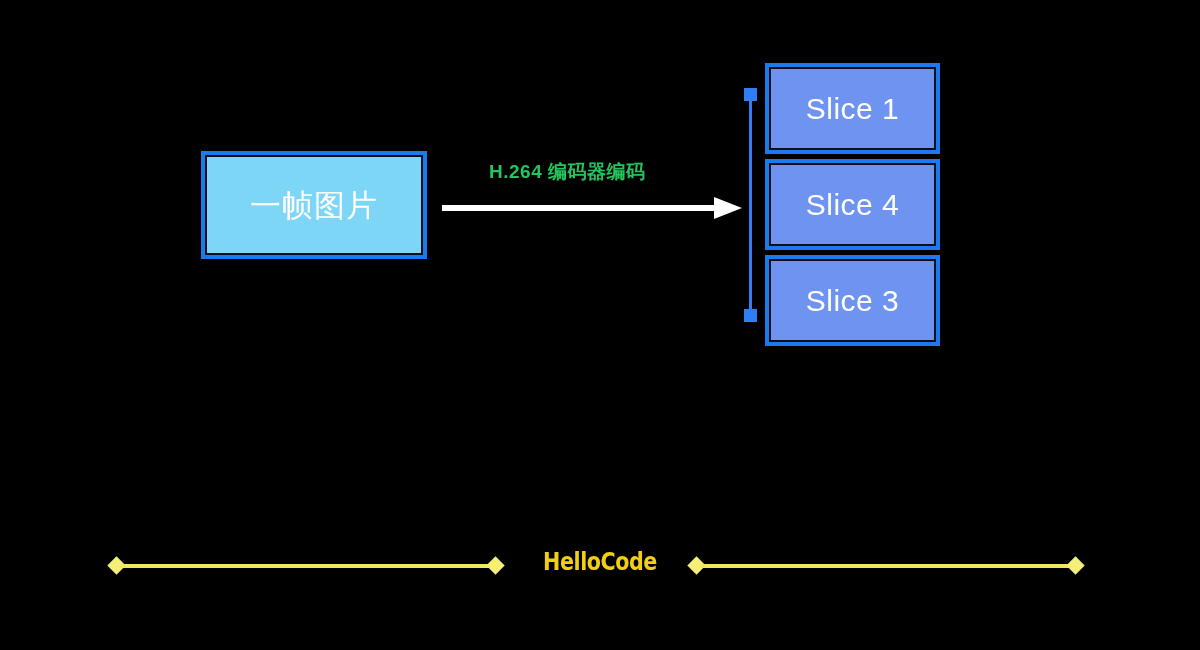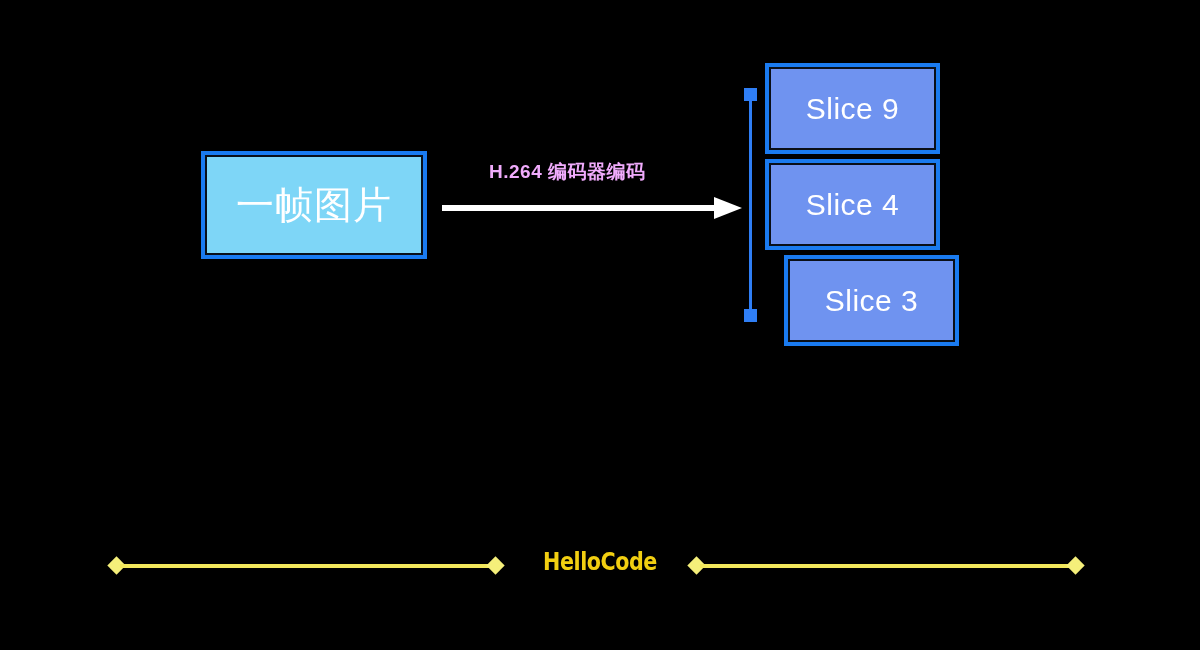--- a/index.html
+++ b/index.html
@@ -42,21 +42,21 @@
 
   
   #frame-box {
     left: 201px;
     top: 151px;
     width: 226px;
     height: 108px;
   }
   #frame-box > .inner { background: #7ed6f7; }
   #frame-box .box-label {
-    font-size: 38px;
+    font-size: 31px;
     letter-spacing: 1px;
     text-align: right;
   }
 
   
   #encode-arrow {
     position: absolute;
     left: 442px;
     top: 197px;
     width: 300px;
@@ -79,21 +79,21 @@
     border-top: 11px solid transparent;
     border-bottom: 11px solid transparent;
     border-left: 28px solid #ffffff;
   }
   #arrow-label {
     position: absolute;
     left: 489px;
     top: 159px;
     font-size: 19px;
     font-weight: bold;
-    color: #f0abfc;
+    color: #22c55e;
     white-space: nowrap;
     letter-spacing: 0.5px;
   }
 
   
   #slice-stack {
     position: absolute;
     left: 765px;
     top: 63px;
     width: 175px;
@@ -105,21 +105,21 @@
     width: 175px;
     height: 91px;
   }
   .slice-box > .inner { background: #6f93f0; }
   .slice-box .box-label {
     font-size: 30px;
     letter-spacing: 0.5px;
   }
   #slice-box-0 { top: 0px; }
   #slice-box-1 { top: 96px; }
-  #slice-box-2 { top: 192px; margin-left: 19px; }
+  #slice-box-2 { top: 192px; }
 
   
   #slice-bracket {
     position: absolute;
     left: 744px;
     top: 88px;
     width: 14px;
     height: 234px;
   }
   #slice-bracket .bar {
@@ -209,21 +209,21 @@
 
   <div id="slice-bracket">
     <div class="cap top"></div>
     <div class="bar"></div>
     <div class="cap bottom"></div>
   </div>
 
   <div id="slice-stack">
     <div class="framed-box slice-box" id="slice-box-0">
       <div class="inner">
-        <span class="box-label">Slice 9</span>
+        <span class="box-label">Slice 1</span>
       </div>
     </div>
     <div class="framed-box slice-box" id="slice-box-1">
       <div class="inner">
         <span class="box-label">Slice 4</span>
       </div>
     </div>
     <div class="framed-box slice-box" id="slice-box-2">
       <div class="inner">
         <span class="box-label">Slice 3</span>

